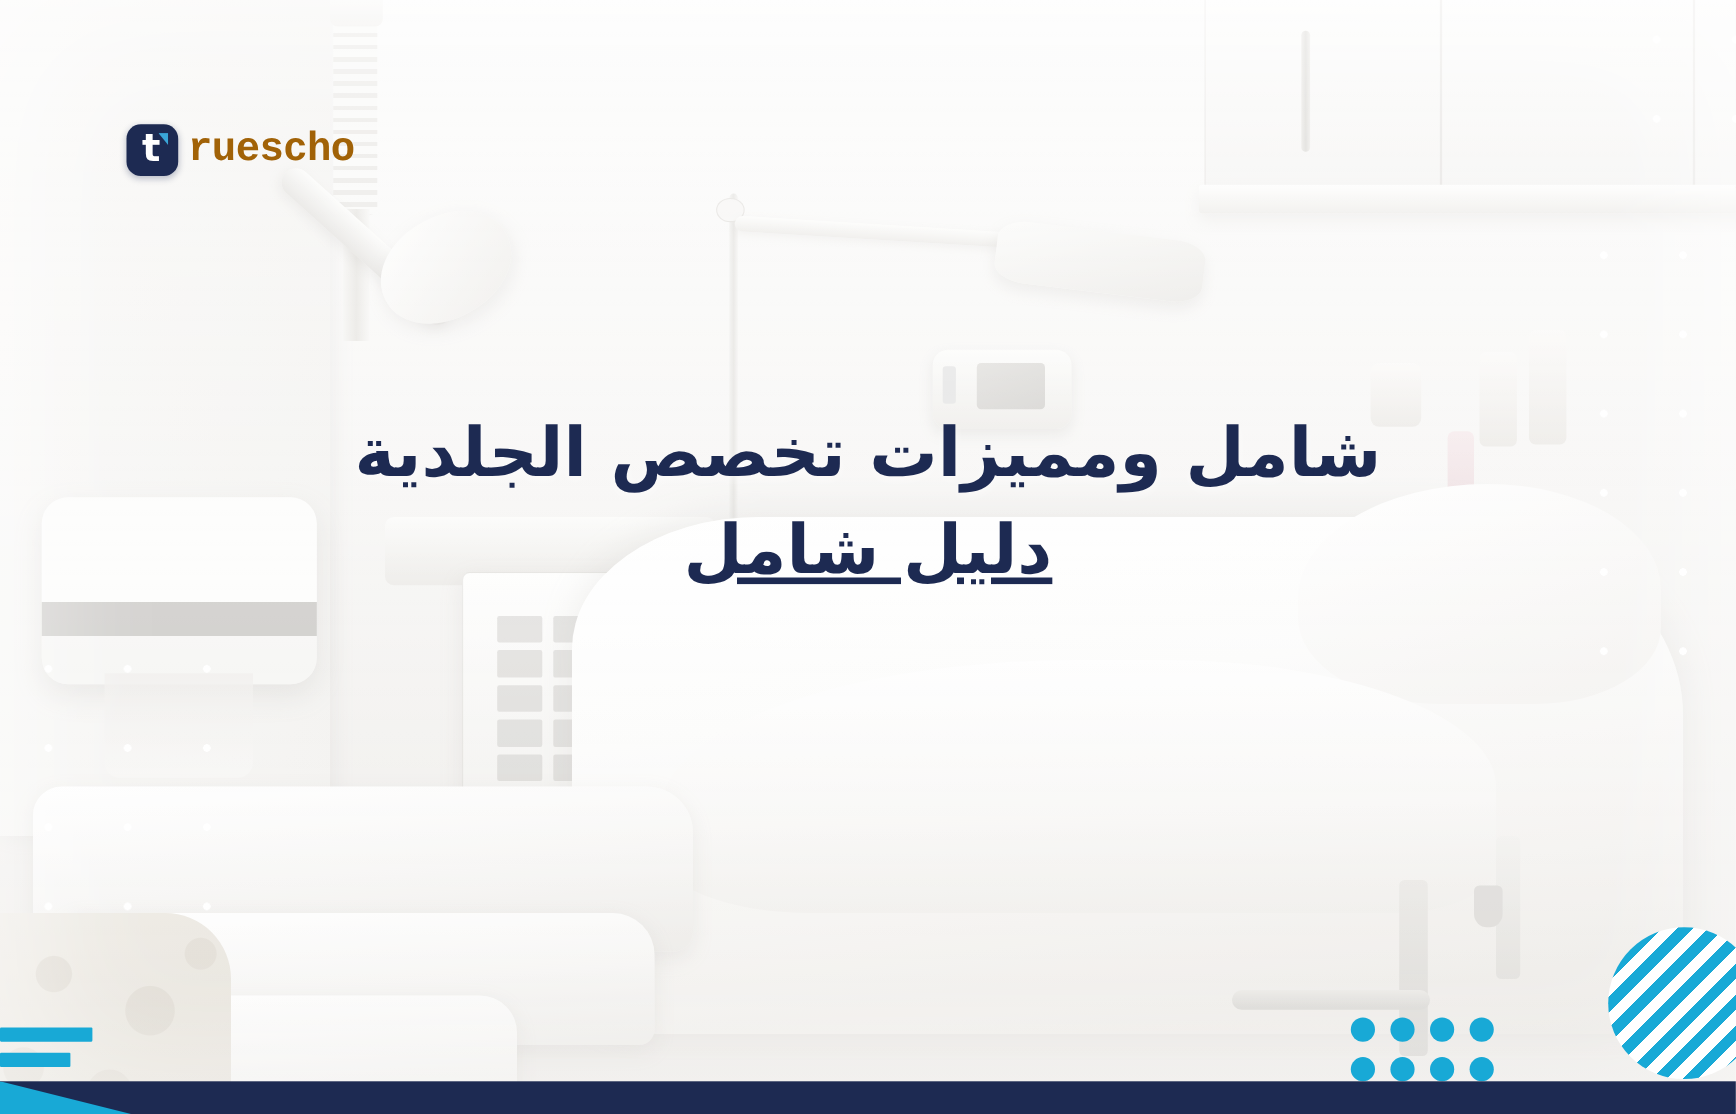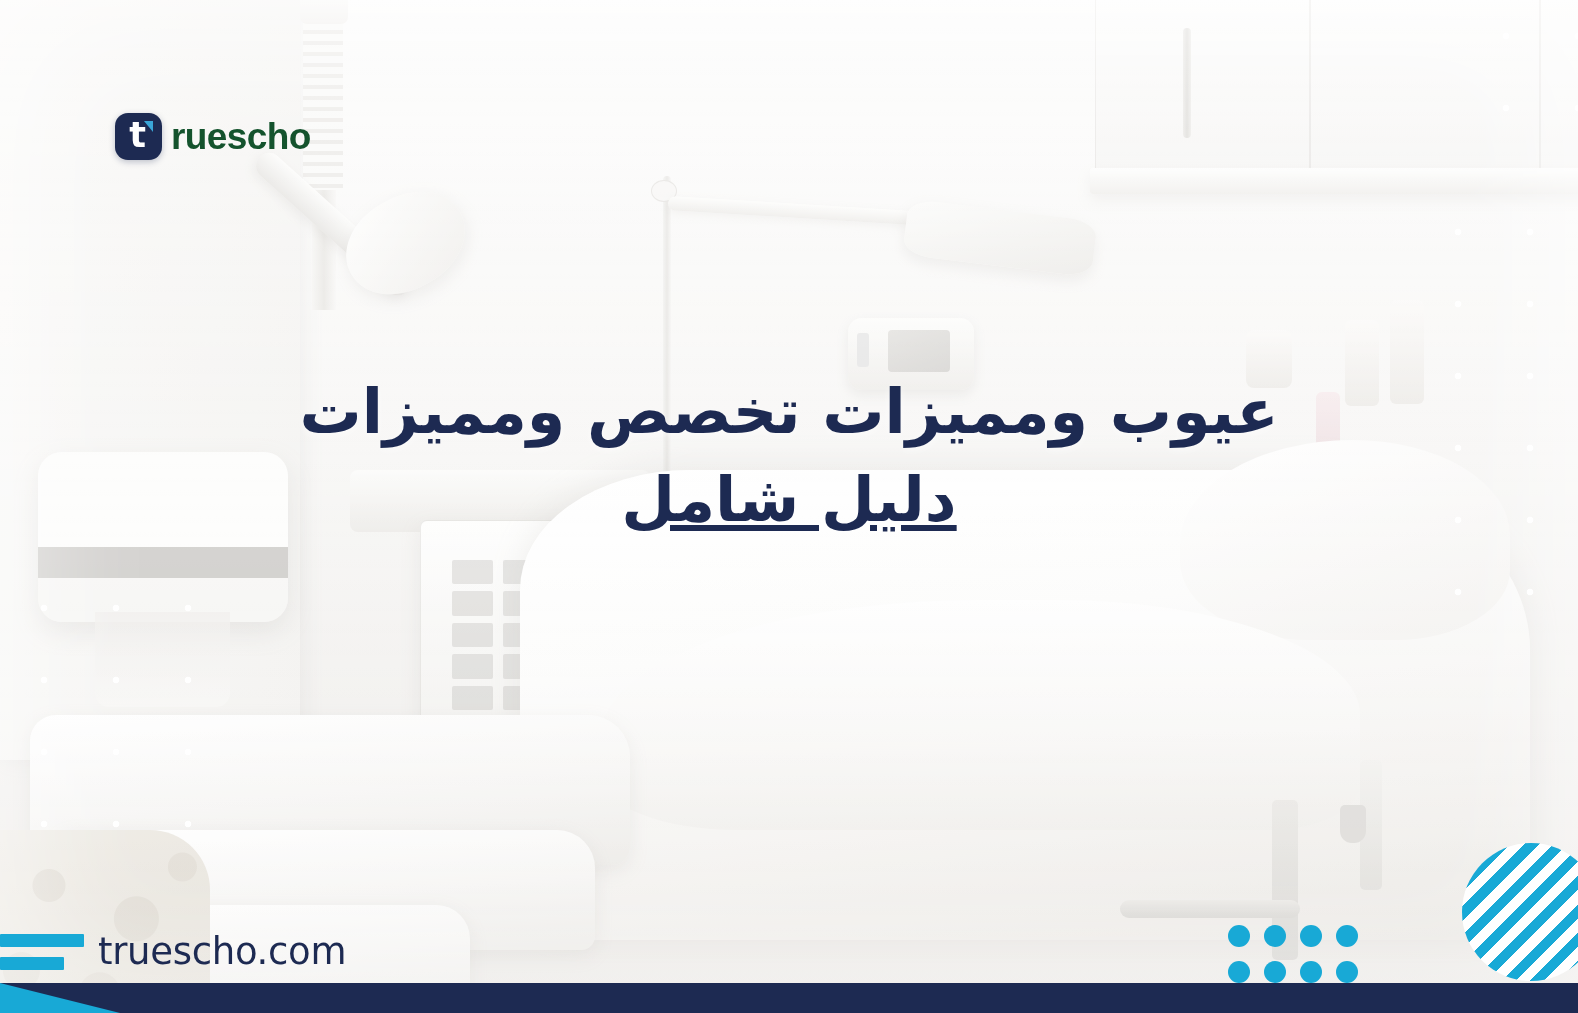--- a/index.html
+++ b/index.html
@@ -277,22 +277,22 @@
     font-size:35px; font-weight:700; line-height:1;
     position:relative; top:-1px; left:-1px;
   }
   .logo-mark .flag {
     position:absolute; right:9px; top:8px;
     width:9px; height:11px;
     background:#3aa6d8;
     clip-path:polygon(0 0,100% 0,100% 100%);
   }
   .logo-word {
-    color:#14532d;
-    font-family:Liberation Sans, sans-serif;
+    color:#a16207;
+    font-family:Liberation Mono, monospace;
     font-size:37px; font-weight:700; letter-spacing:-.6px;
     line-height:1;
   }
 
   
   .headline {
     position:absolute; left:0; right:0; top:368px;
     text-align:center;
     direction:rtl;
     color:#1d2a52;
@@ -408,40 +408,39 @@
 
   <div class="logo">
     <div class="logo-mark">
       <span class="tee">t</span>
       <span class="flag"></span>
     </div>
     <span class="logo-word">ruescho</span>
   </div>
 
   <h1 class="headline">
-    <span class="l1">عيوب ومميزات تخصص ومميزات</span>
+    <span class="l1">شامل ومميزات تخصص الجلدية</span>
     <span class="l2">دليل شامل</span>
   </h1>
 
   <div class="cyan-dots">
     <span></span>
     <span></span>
     <span></span>
     <span></span>
     <span></span>
     <span></span>
     <span></span>
     <span></span>
   </div>
 
   <div class="striped-circle"></div>
 
   <div class="footer-mark">
     <span class="bar bar1"></span>
     <span class="bar bar2"></span>
   </div>
-  <div class="footer-url">truescho.com</div>
 
   <div class="bottom-bar">
     <div class="bottom-cyan"></div>
   </div>
 
 </div>
 
 </body></html>

